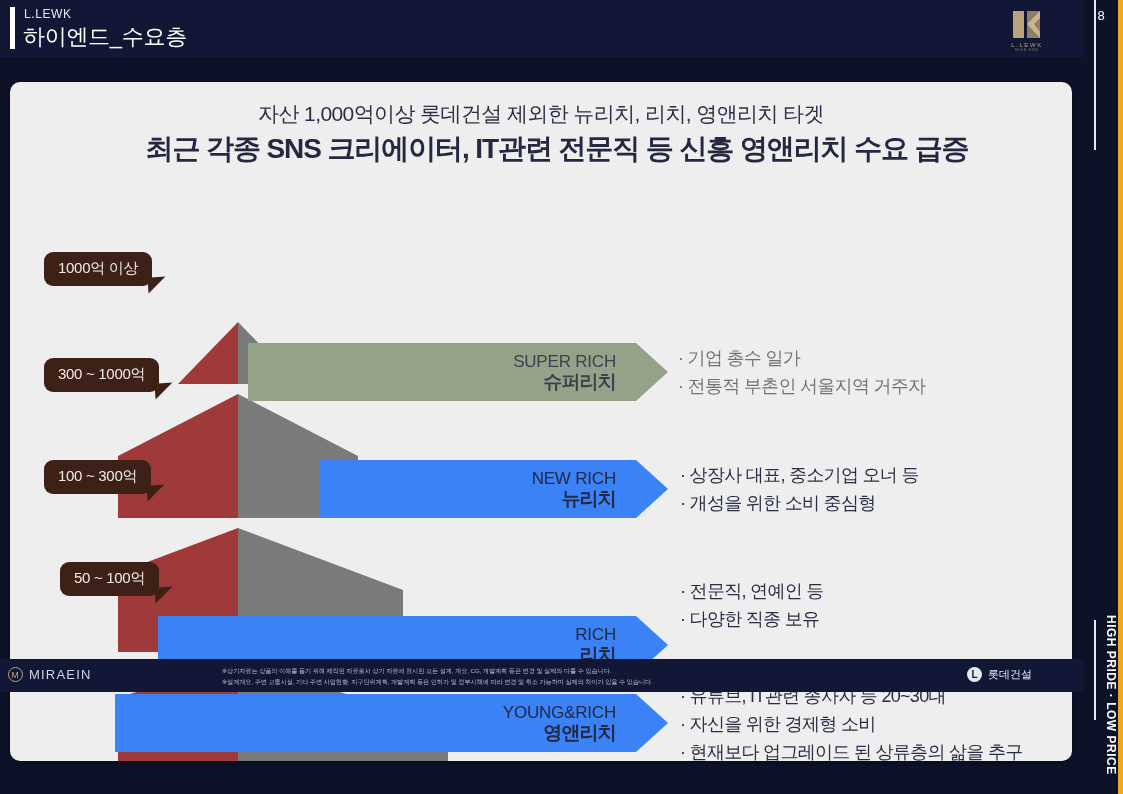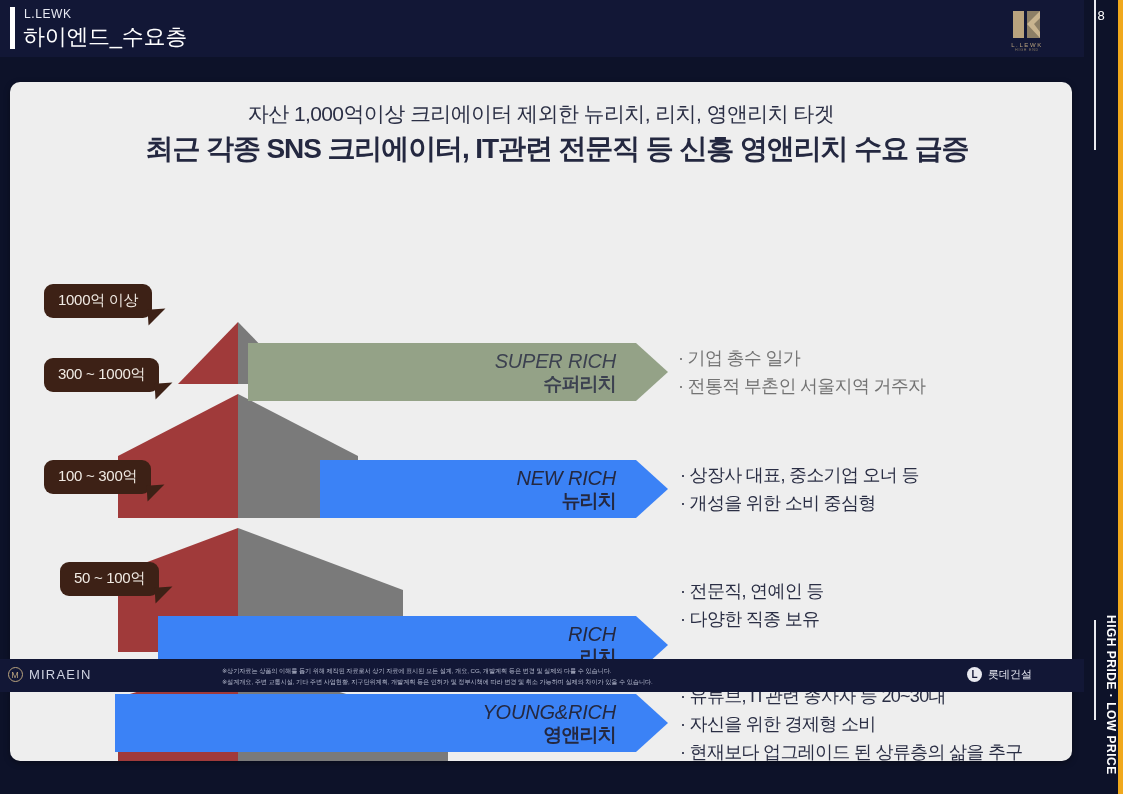--- a/index.html
+++ b/index.html
@@ -118,21 +118,21 @@
     clip-path: polygon(0 0, calc(100% - 32px) 0, 100% 50%, calc(100% - 32px) 100%, 0 100%);
     display: flex;
     align-items: center;
     justify-content: flex-end;
     padding-right: 52px;
   }
   .band-labels {
     text-align: right;
     line-height: 1.12;
   }
-  .band-en { font-size: 20px; letter-spacing: -0.2px; font-style: italic; }
+  .band-en { font-size: 17px; letter-spacing: -0.2px; }
   .band-ko { font-size: 19px; font-weight: bold; letter-spacing: -0.8px; }
 
   .band.green { background: #94a287; }
   .band.green .band-en, .band.green .band-ko { color: #3c4150; }
   .band.yellow { background: #3b82f6; }
   .band.yellow .band-en, .band.yellow .band-ko { color: #242840; }
 
   
   .bullets {
     position: absolute;
@@ -225,21 +225,21 @@
   <div class="right-rail">
     <div class="rail-gold"></div>
     <div class="rail-divider"></div>
     <div class="rail-divider2"></div>
     <div class="page-num">8</div>
     <div class="rail-vtext">HIGH PRIDE · LOW PRICE</div>
   </div>
 
   <div class="card">
 
-    <div class="title-sub">자산 1,000억이상 크리에이터 제외한 뉴리치, 리치, 영앤리치 타겟</div>
+    <div class="title-sub">자산 1,000억이상 롯데건설 제외한 뉴리치, 리치, 영앤리치 타겟</div>
     <div class="title-main">최근 각종 SNS 크리에이터, IT관련 전문직 등 신흥 영앤리치 수요 급증</div>
 
     <svg class="pyramid" width="400" height="440" viewBox="0 0 400 440">
 
       <g>
         <path d="M120 0 L120 62 L60 62 Z" fill="#a03a3a"></path>
         <path d="M120 0 L180 62 L120 62 Z" fill="#7a7a7a"></path>
       </g>
 
       <g>
@@ -296,21 +296,21 @@
         <div class="band-en">YOUNG&amp;RICH</div>
         <div class="band-ko">영앤리치</div>
       </div>
     </div>
     <div class="bullets" style="left:670px; top:601px;">
       <div>· 유튜브, IT관련 종사자 등 20~30대</div>
       <div>· 자신을 위한 경제형 소비</div>
       <div>· 현재보다 업그레이드 된 상류층의 삶을 추구</div>
     </div>
 
-    <div class="tag" style="left:34px; top:170px;margin-top:32px;">
+    <div class="tag" style="left:34px; top:170px;">
       <span>1000억 이상</span>
       <span class="tail"></span>
     </div>
     <div class="tag" style="left:34px; top:276px;">
       <span>300 ~ 1000억</span>
       <span class="tail"></span>
     </div>
     <div class="tag" style="left:34px; top:378px;">
       <span>100 ~ 300억</span>
       <span class="tail"></span>

